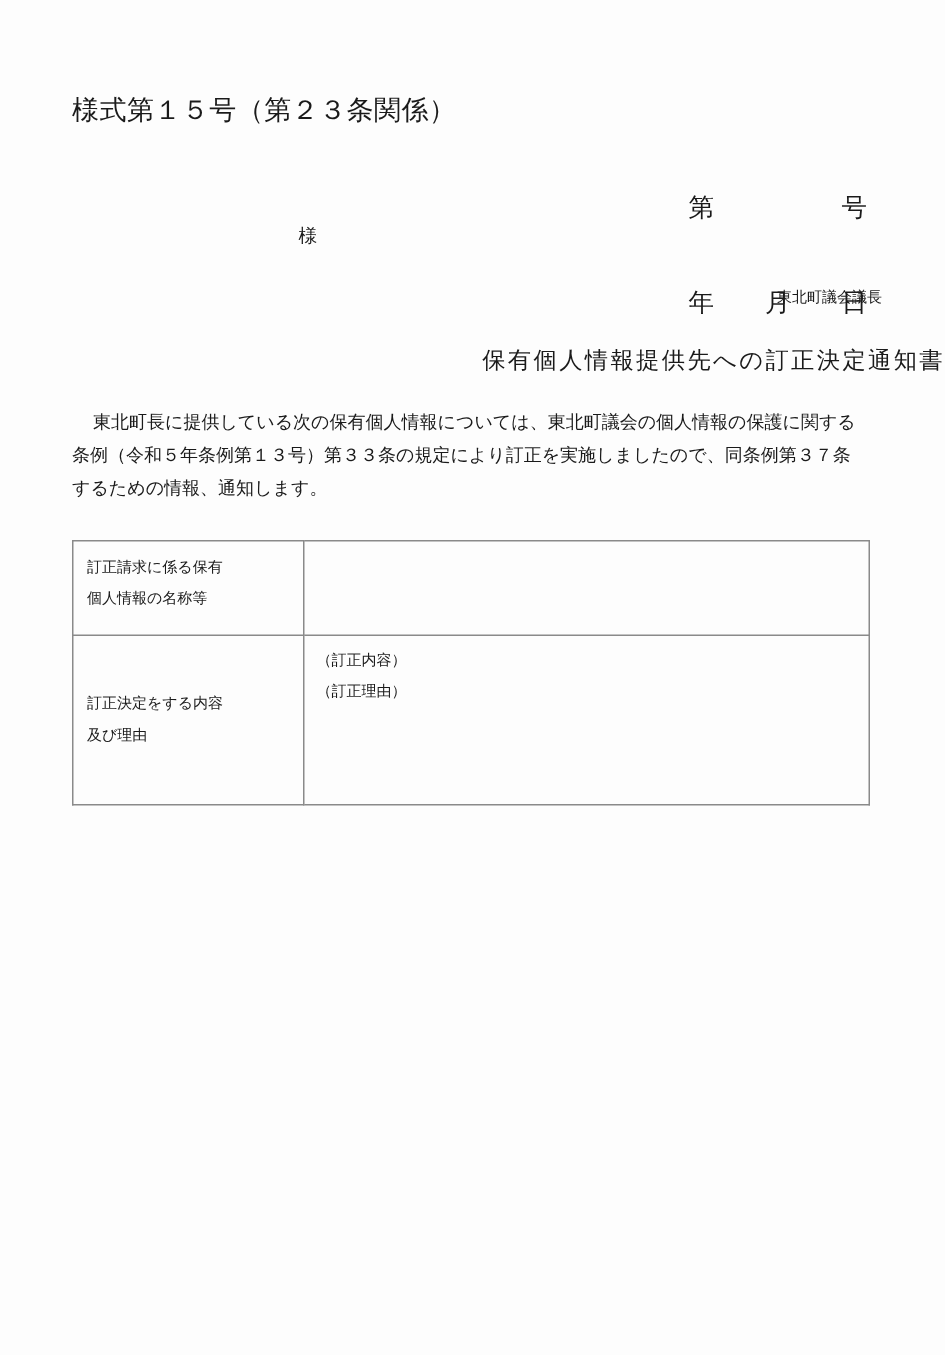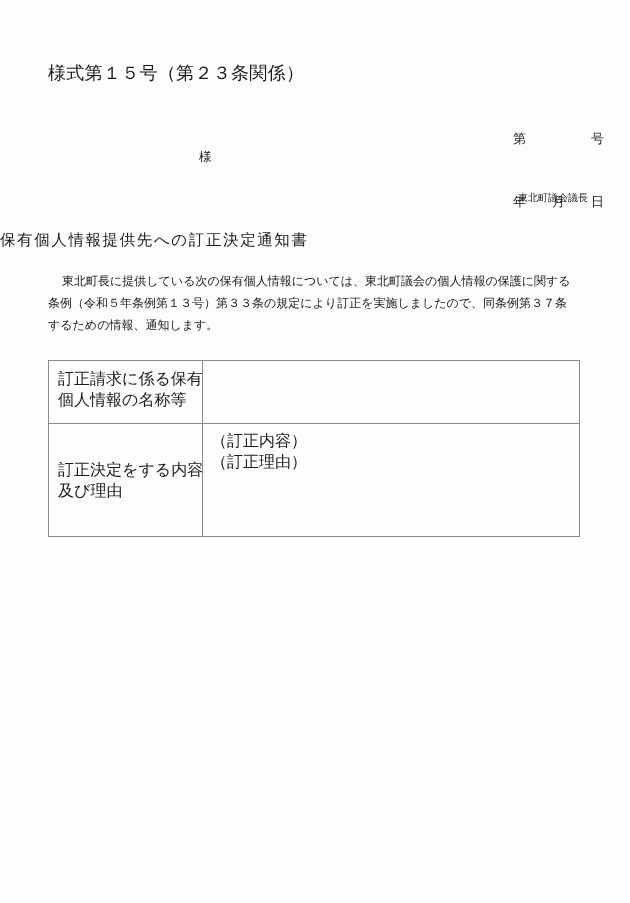--- a/index.html
+++ b/index.html
@@ -27,23 +27,23 @@
     position: absolute;
     left: 48px;
     top: 61px;
     font-size: 18px;
     letter-spacing: 0.3px;
     white-space: nowrap;
   }
 
   .doc-meta {
     position: absolute;
-    right: 26px;
+    right: 52px;
     top: 86px;
-    font-size: 13px;
+    font-size: 17px;
     text-align: left;
     line-height: 21px;
     white-space: pre;
   }
   .doc-meta div { white-space: pre; }
 
   .addressee {
     position: absolute;
     left: 199px;
     top: 149px;
@@ -57,21 +57,21 @@
     top: 191px;
     font-size: 10px;
     white-space: nowrap;
   }
 
   .doc-title {
     position: absolute;
     left: 0;
     right: 0;
     top: 230px;
-    text-align: left;
+    text-align: right;
     font-size: 15.5px;
     letter-spacing: 1.6px;
     white-space: nowrap;
   }
 
   
   .body-text {
     position: absolute;
     left: 48px;
     top: 270px;
@@ -88,21 +88,21 @@
     left: 48px;
     top: 360px;
     width: 532px;
     border-collapse: collapse;
     table-layout: fixed;
   }
   .form-table td {
     border: 1px solid #8a8a8a;
     vertical-align: top;
     padding: 0;
-    font-size: 16px;
+    font-size: 10px;
     line-height: 21px;
   }
   .form-table td.label {
     width: 136px;
     padding: 7px 8px 7px 9px;
   }
   .form-table td.label.mid {
     vertical-align: middle;
   }
   .form-table td.value {

